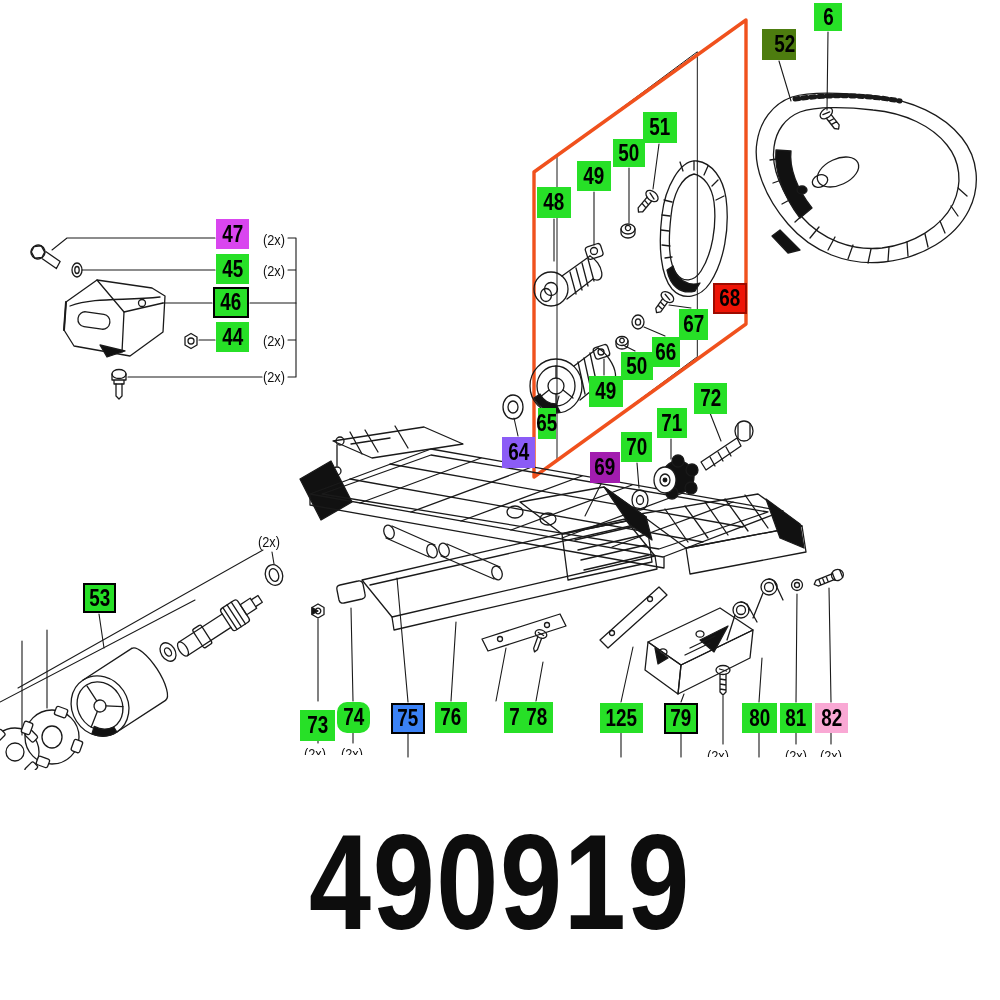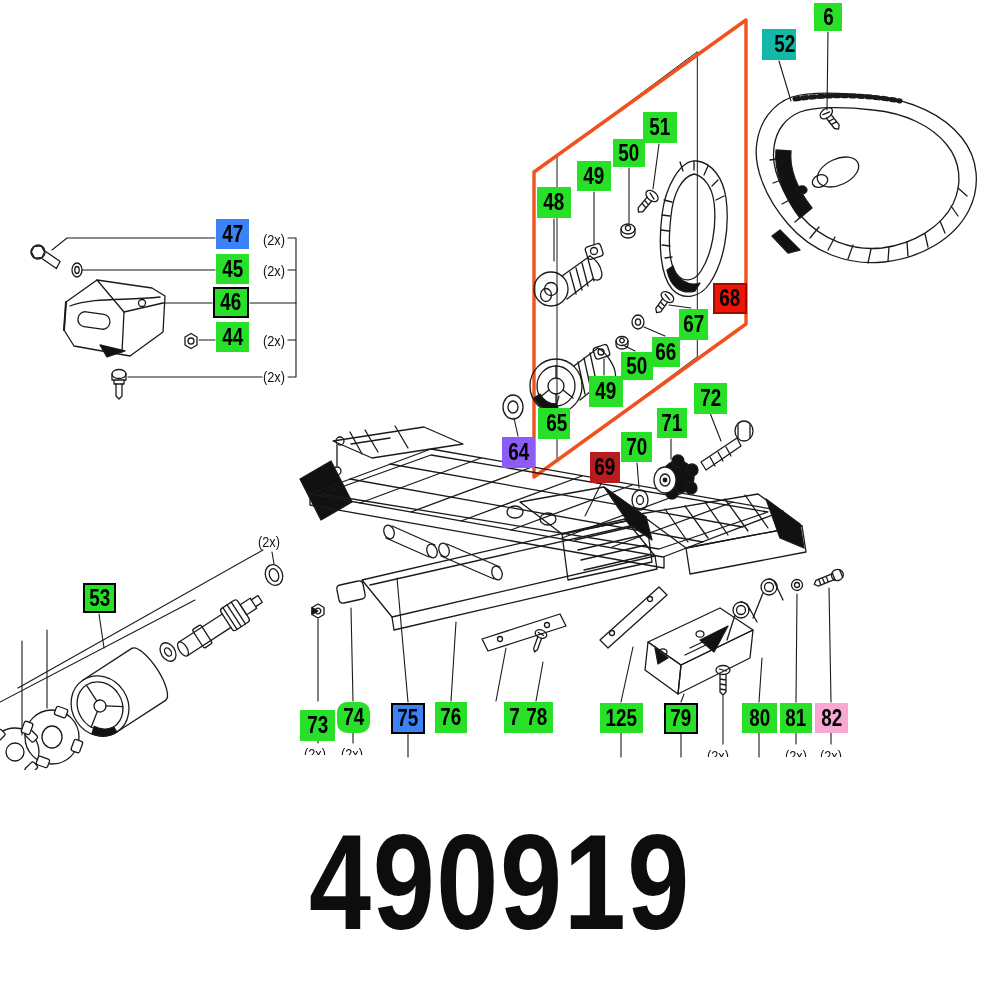--- a/index.html
+++ b/index.html
@@ -345,36 +345,36 @@
           <path d="M-3.5,-1 L3.5,1"></path>
         <path d="M-3,4 L-3,22 M3,4 L3,22 M-3,22 L0,25 L3,22 M-3,9 L3,10 M-3,14 L3,15 M-3,19 L3,20"></path>
       </g>
     </g>
   </svg>
 
   <div id="labels-layer">
       <div class="plabel" style="left: 814px; top: 3px; width: 28px; height: 28px; background: rgb(39, 224, 39);">
         <span>6</span>
       </div>
-      <div class="plabel" style="left: 762px; top: 29px; width: 34px; height: 31px; background: #14b8a6; padding-left: 12px;">
+      <div class="plabel" style="left: 762px; top: 29px; width: 34px; height: 31px; background: #4d7c0f; padding-left: 12px;">
         <span>52</span>
       </div>
       <div class="plabel" style="left: 643px; top: 112px; width: 34px; height: 31px; background: rgb(39, 224, 39);">
         <span>51</span>
       </div>
       <div class="plabel" style="left: 613px; top: 139px; width: 32px; height: 28px; background: rgb(39, 224, 39);">
         <span>50</span>
       </div>
       <div class="plabel" style="left: 577px; top: 161px; width: 34px; height: 30px; background: rgb(39, 224, 39);">
         <span>49</span>
       </div>
       <div class="plabel" style="left: 537px; top: 187px; width: 34px; height: 31px; background: rgb(39, 224, 39);">
         <span>48</span>
       </div>
-      <div class="plabel" style="left: 216px; top: 219px; width: 33px; height: 30px; background: #3b82f6;">
+      <div class="plabel" style="left: 216px; top: 219px; width: 33px; height: 30px; background: #d946ef;">
         <span>47</span>
       </div>
       <div class="plabel" style="left: 216px; top: 254px; width: 33px; height: 30px; background: rgb(39, 224, 39);">
         <span>45</span>
       </div>
       <div class="plabel" style="left: 213px; top: 287px; width: 36px; height: 31px; background: rgb(39, 224, 39); border: 2px solid rgb(0, 0, 0);">
         <span>46</span>
       </div>
       <div class="plabel" style="left: 216px; top: 322px; width: 33px; height: 30px; background: rgb(39, 224, 39);">
         <span>44</span>
@@ -387,36 +387,36 @@
       </div>
       <div class="plabel" style="left: 652px; top: 337px; width: 28px; height: 30px; background: rgb(39, 224, 39);">
         <span>66</span>
       </div>
       <div class="plabel" style="left: 621px; top: 352px; width: 32px; height: 28px; background: rgb(39, 224, 39);">
         <span>50</span>
       </div>
       <div class="plabel" style="left: 589px; top: 376px; width: 34px; height: 31px; background: rgb(39, 224, 39);">
         <span>49</span>
       </div>
-      <div class="plabel" style="left: 538px; top: 408px; width: 32px; height: 31px; background: rgb(39, 224, 39); justify-content: flex-end;">
+      <div class="plabel" style="left: 538px; top: 408px; width: 18px; height: 31px; background: rgb(39, 224, 39);">
         <span>65</span>
       </div>
       <div class="plabel" style="left: 502px; top: 437px; width: 33px; height: 31px; background: #8b5cf6;">
         <span>64</span>
       </div>
       <div class="plabel" style="left: 694px; top: 383px; width: 33px; height: 31px; background: rgb(39, 224, 39);">
         <span>72</span>
       </div>
       <div class="plabel" style="left: 657px; top: 408px; width: 30px; height: 30px; background: rgb(39, 224, 39);">
         <span>71</span>
       </div>
       <div class="plabel" style="left: 621px; top: 432px; width: 31px; height: 30px; background: rgb(39, 224, 39);">
         <span>70</span>
       </div>
-      <div class="plabel" style="left: 590px; top: 452px; width: 30px; height: 31px; background: #b91c1c;">
+      <div class="plabel" style="left: 590px; top: 452px; width: 30px; height: 31px; background: #a21caf;">
         <span>69</span>
       </div>
       <div class="plabel" style="left: 83px; top: 583px; width: 33px; height: 30px; background: rgb(39, 224, 39); border: 2px solid rgb(0, 0, 0);">
         <span>53</span>
       </div>
       <div class="plabel" style="left: 300px; top: 702px; width: 35px; height: 31px; background: rgb(39, 224, 39); margin-top: 8px;">
         <span>73</span>
       </div>
       <div class="plabel" style="left: 337px; top: 702px; width: 33px; height: 31px; background: rgb(39, 224, 39); border-radius: 10px;">
         <span>74</span>

